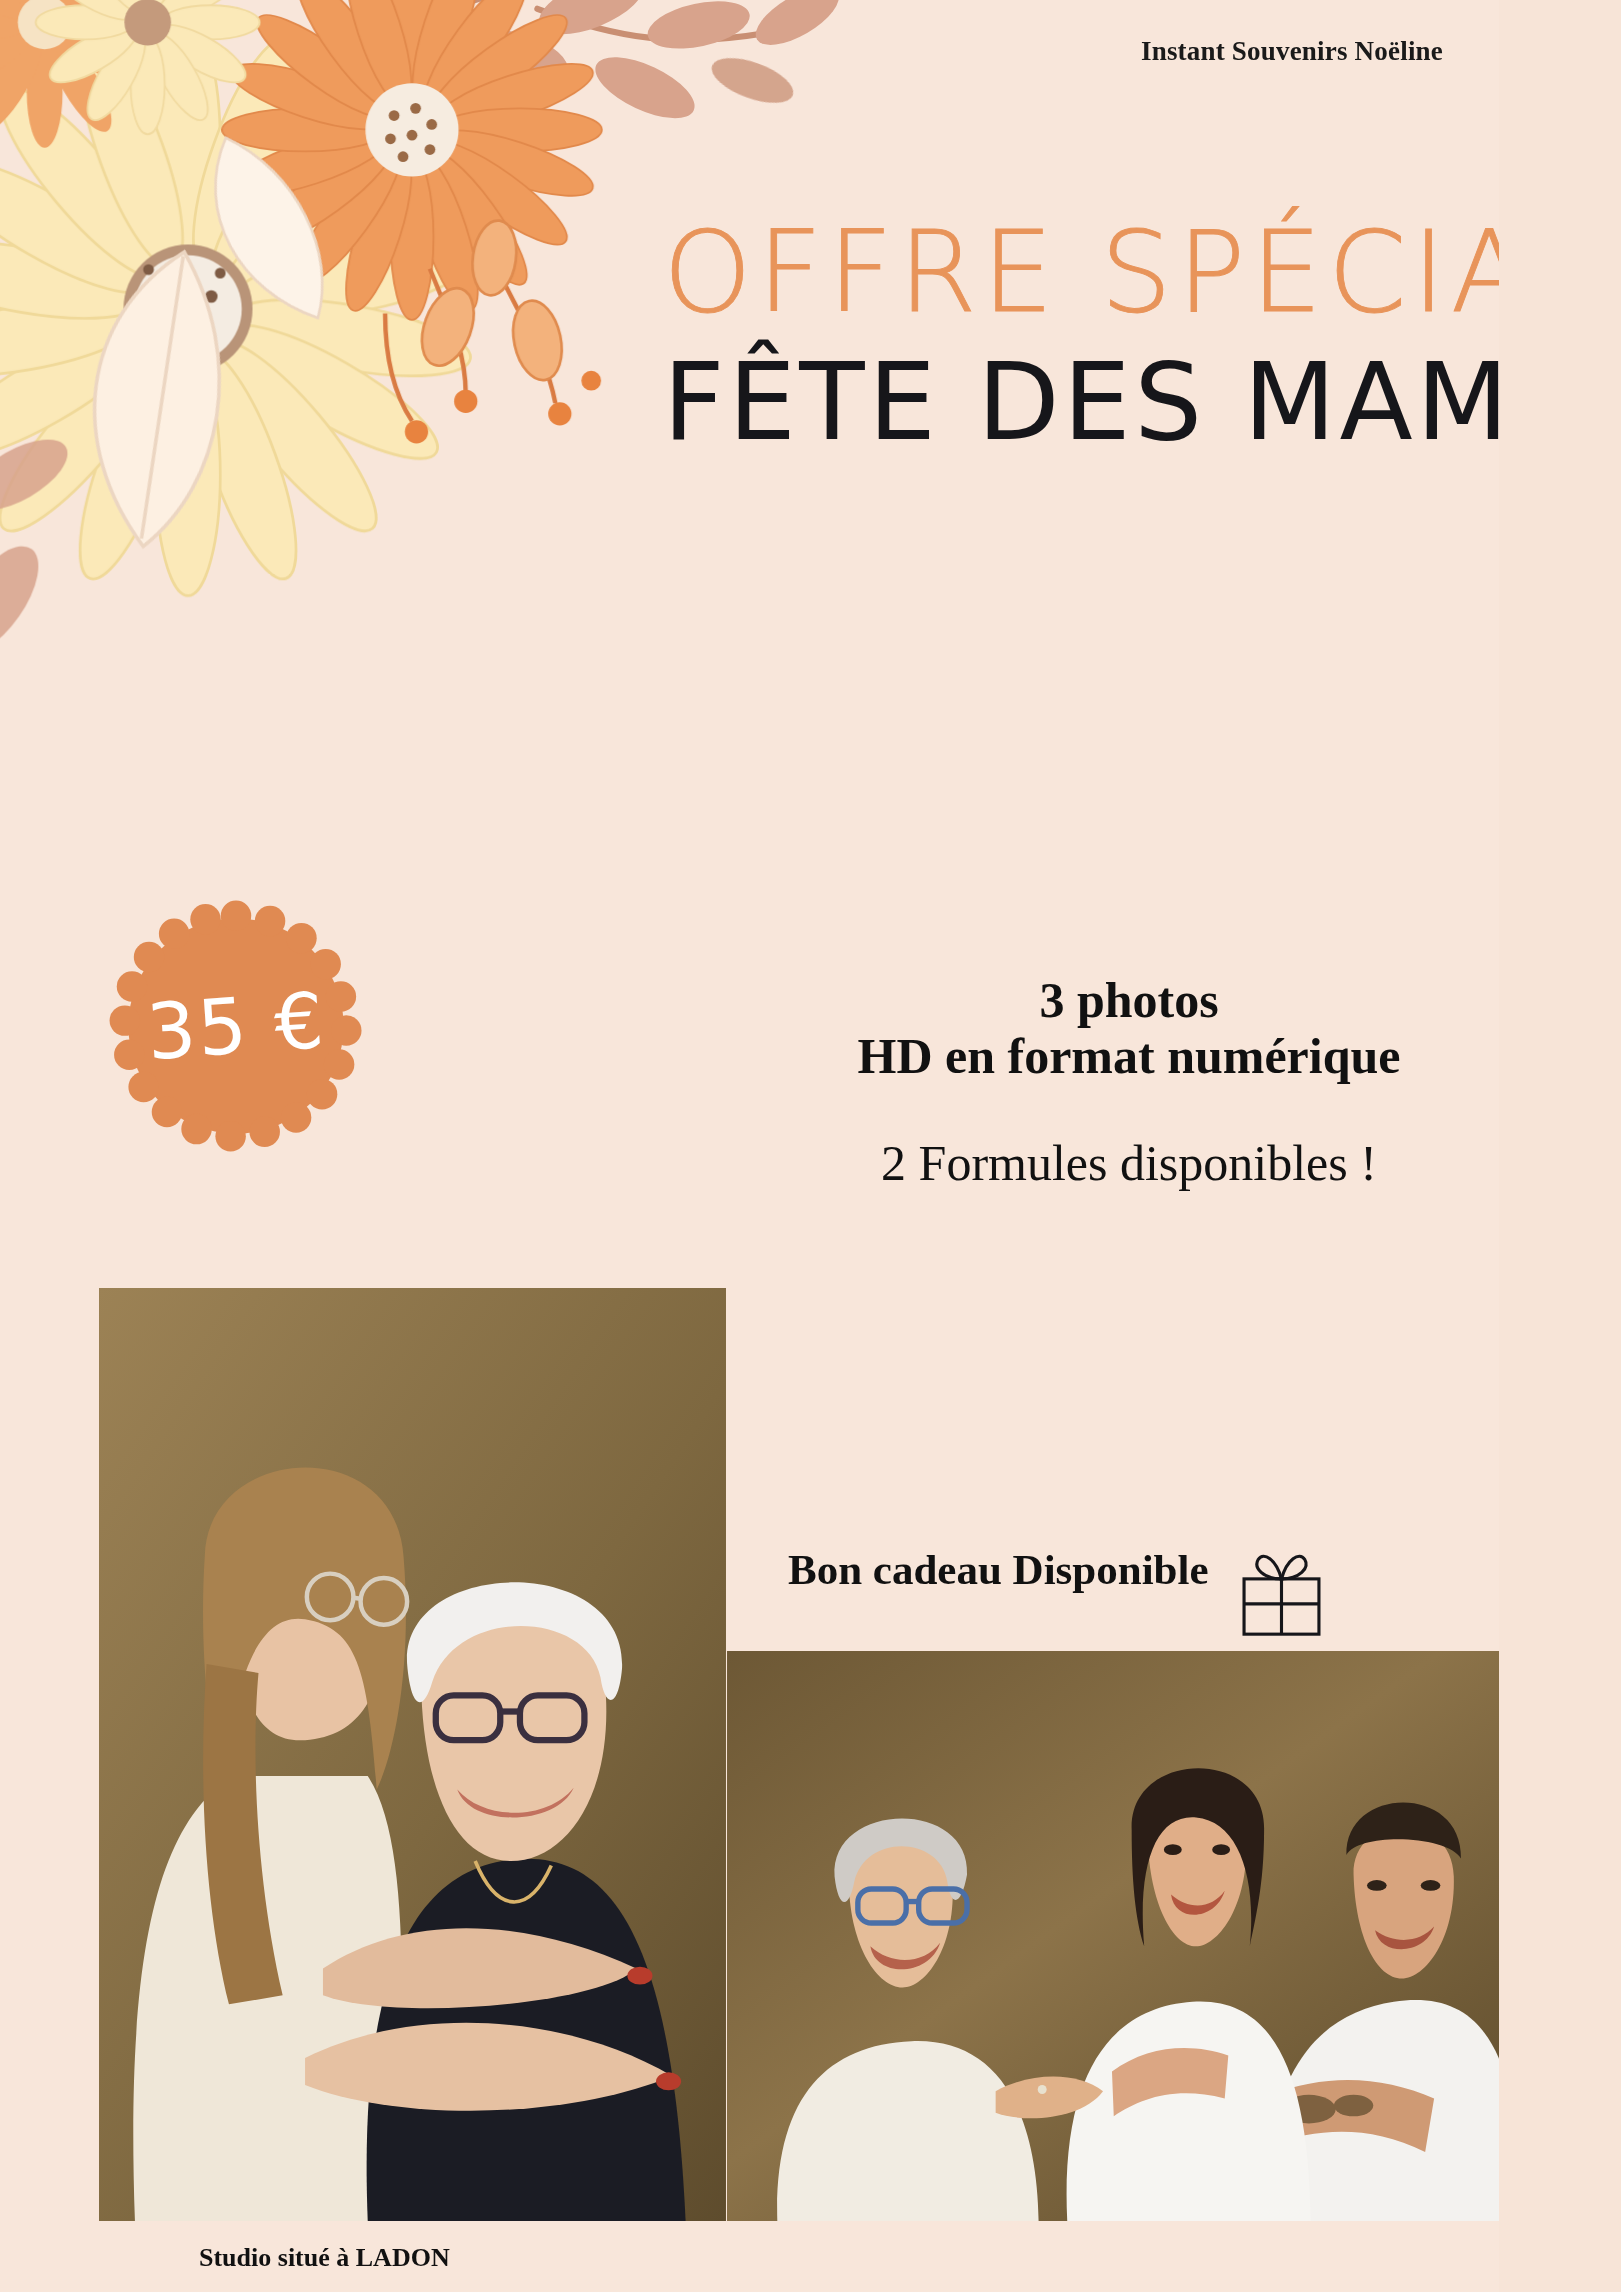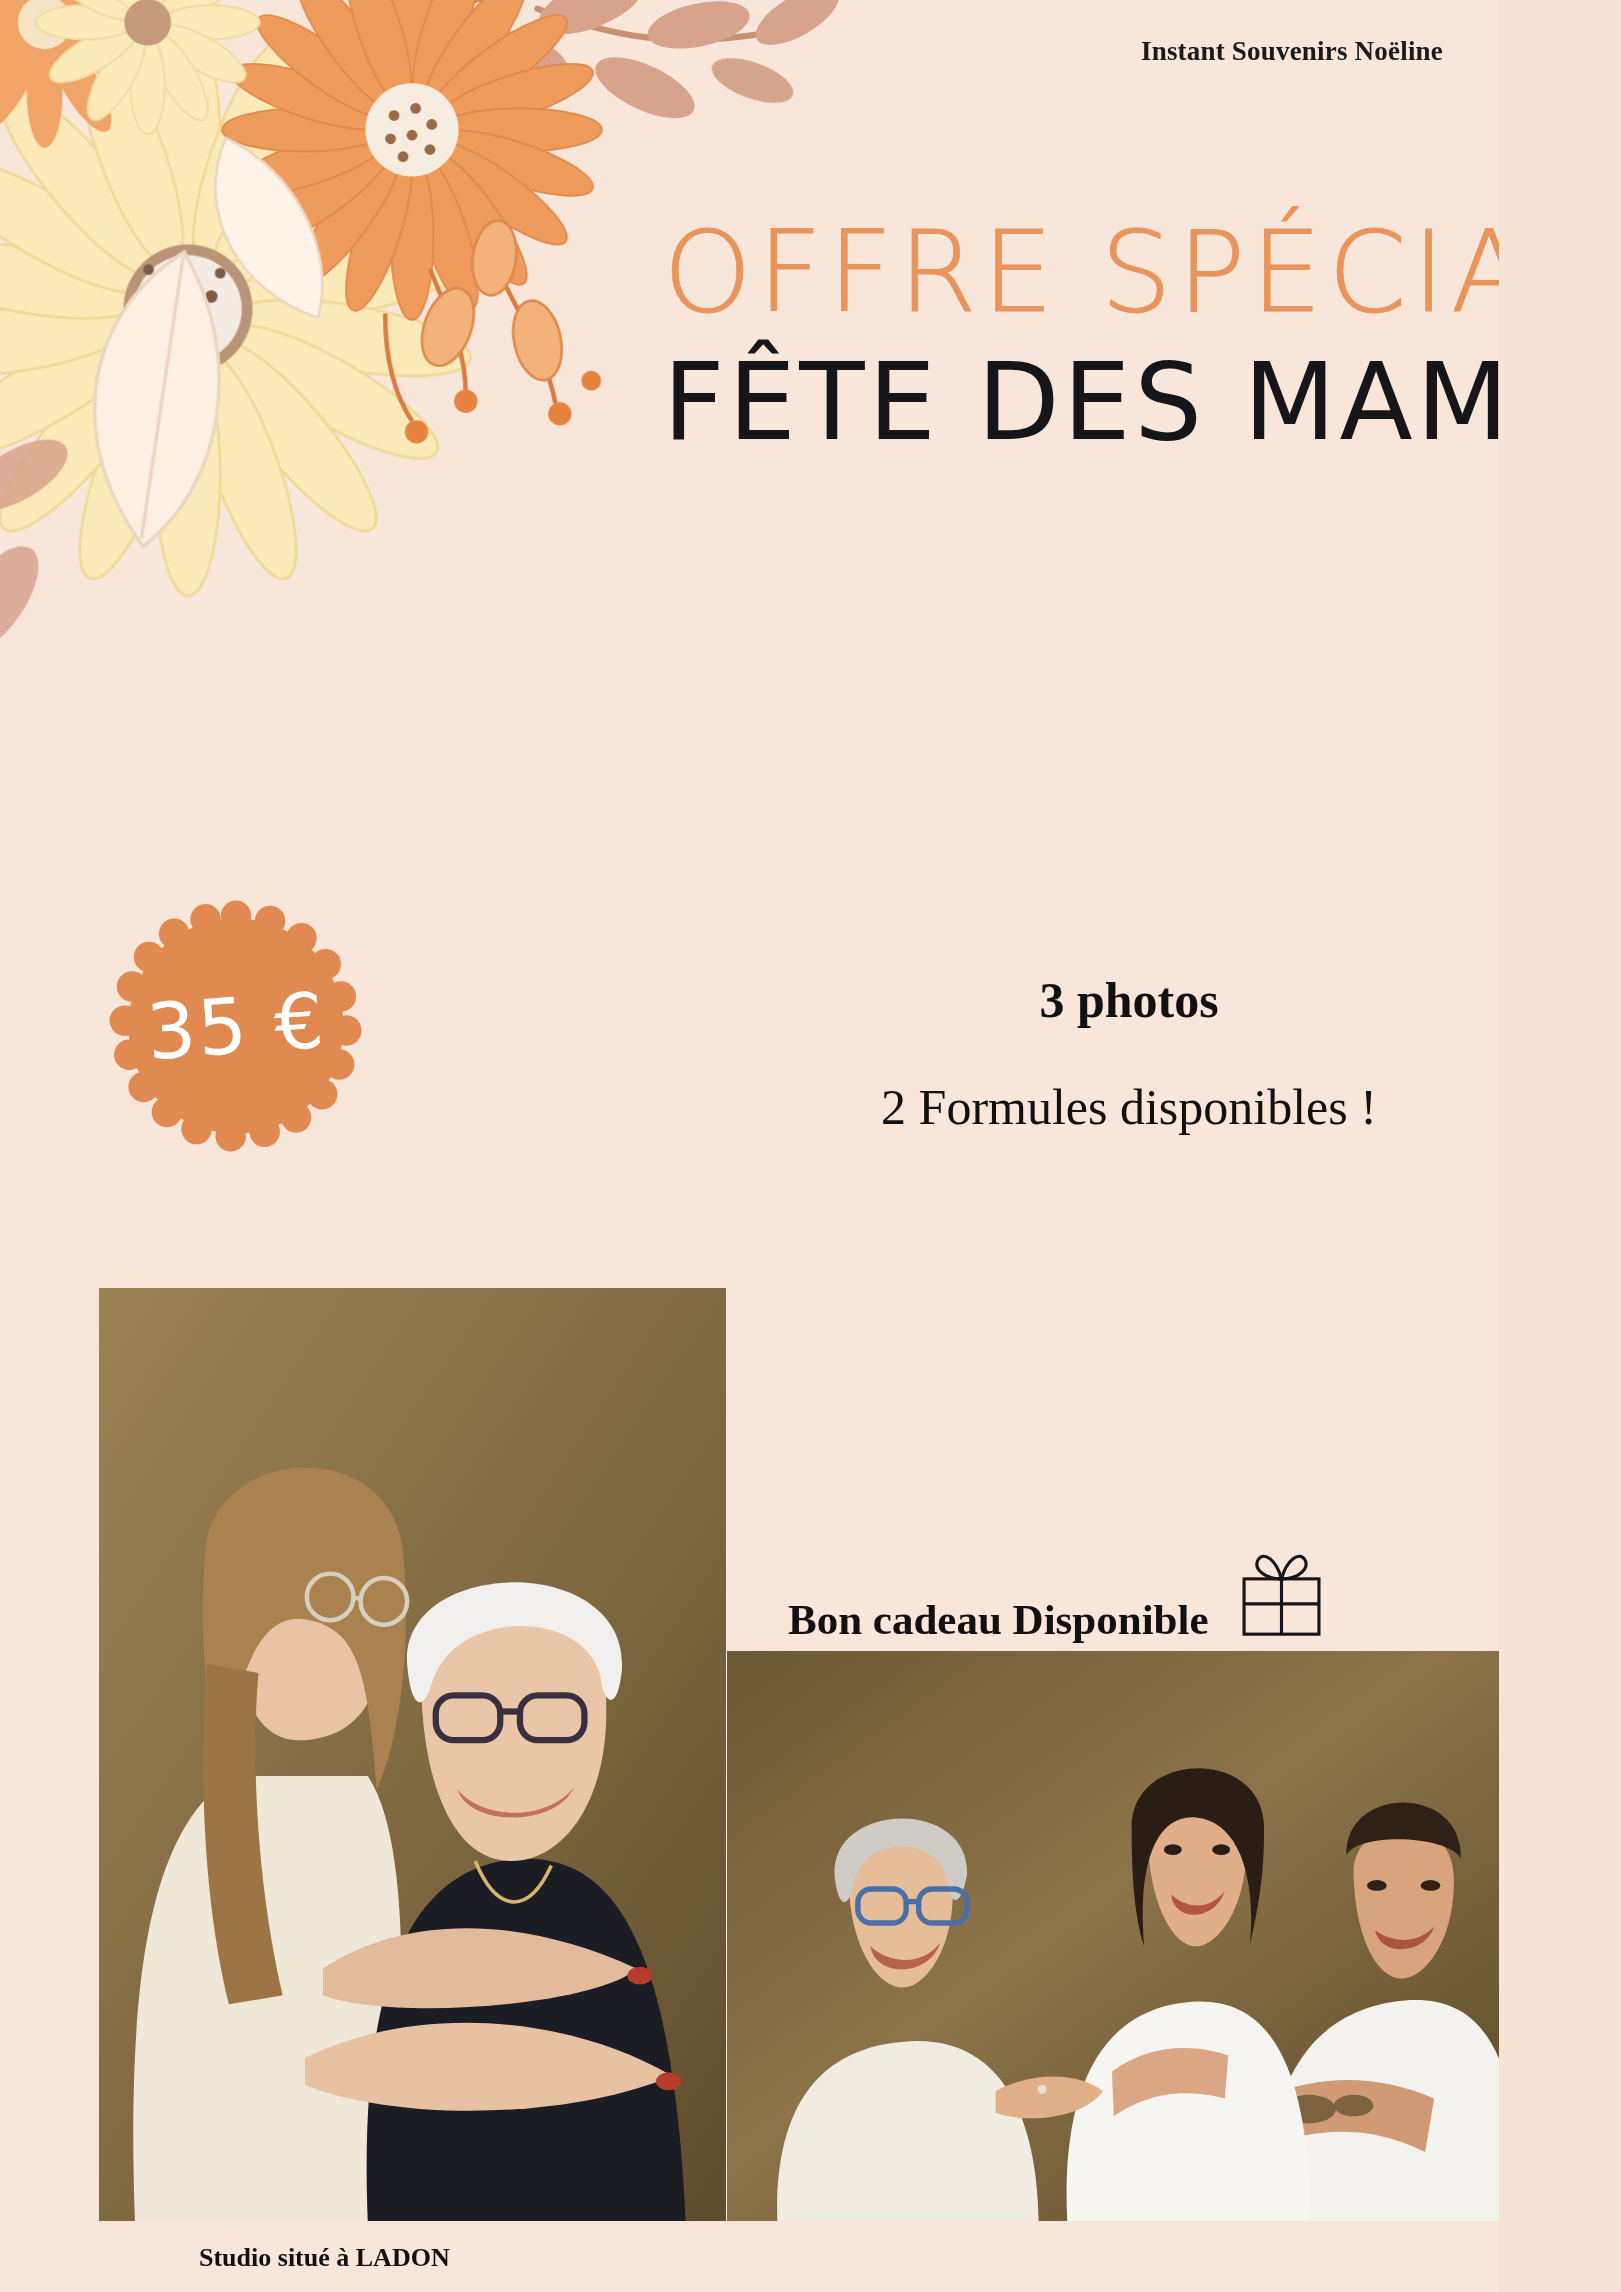--- a/index.html
+++ b/index.html
@@ -118,21 +118,21 @@
     margin-top: 50px;
     white-space: nowrap;
   }
 
   
   .voucher {
     position: absolute;
     top: 1545px;
     left: 788px;
     display: flex;
-    align-items: flex-end;
+    align-items: flex-start;
     gap: 19.7px;
   }
   .voucher-text {
     font-size: 43px;
     font-weight: bold;
     color: #111;
     white-space: nowrap;
   }
   .gift-icon { width: 107px; height: 99px; }
 
@@ -376,20 +376,21 @@
           <circle cx="76" cy="42" r="17"></circle>
             <circle cx="111" cy="26" r="17"></circle>
         </g>
       </g>
     </svg>
     <div class="price-text">35 €</div>
   </div>
 
   <div class="offer">
     <div class="l1">3 photos</div>
+    <div class="l2">HD en format numérique</div>
     <div class="l3">2 Formules disponibles !</div>
   </div>
 
   <div class="voucher">
     <div class="voucher-text">Bon cadeau Disponible</div>
     <div class="gift-icon">
       <svg viewBox="0 0 120 110" xmlns="http://www.w3.org/2000/svg" aria-hidden="true">
         <g fill="none" stroke="#16161a" stroke-width="3.5">
           <rect x="18" y="38" width="84" height="62"></rect>
           <line x1="60" y1="38" x2="60" y2="100"></line>

